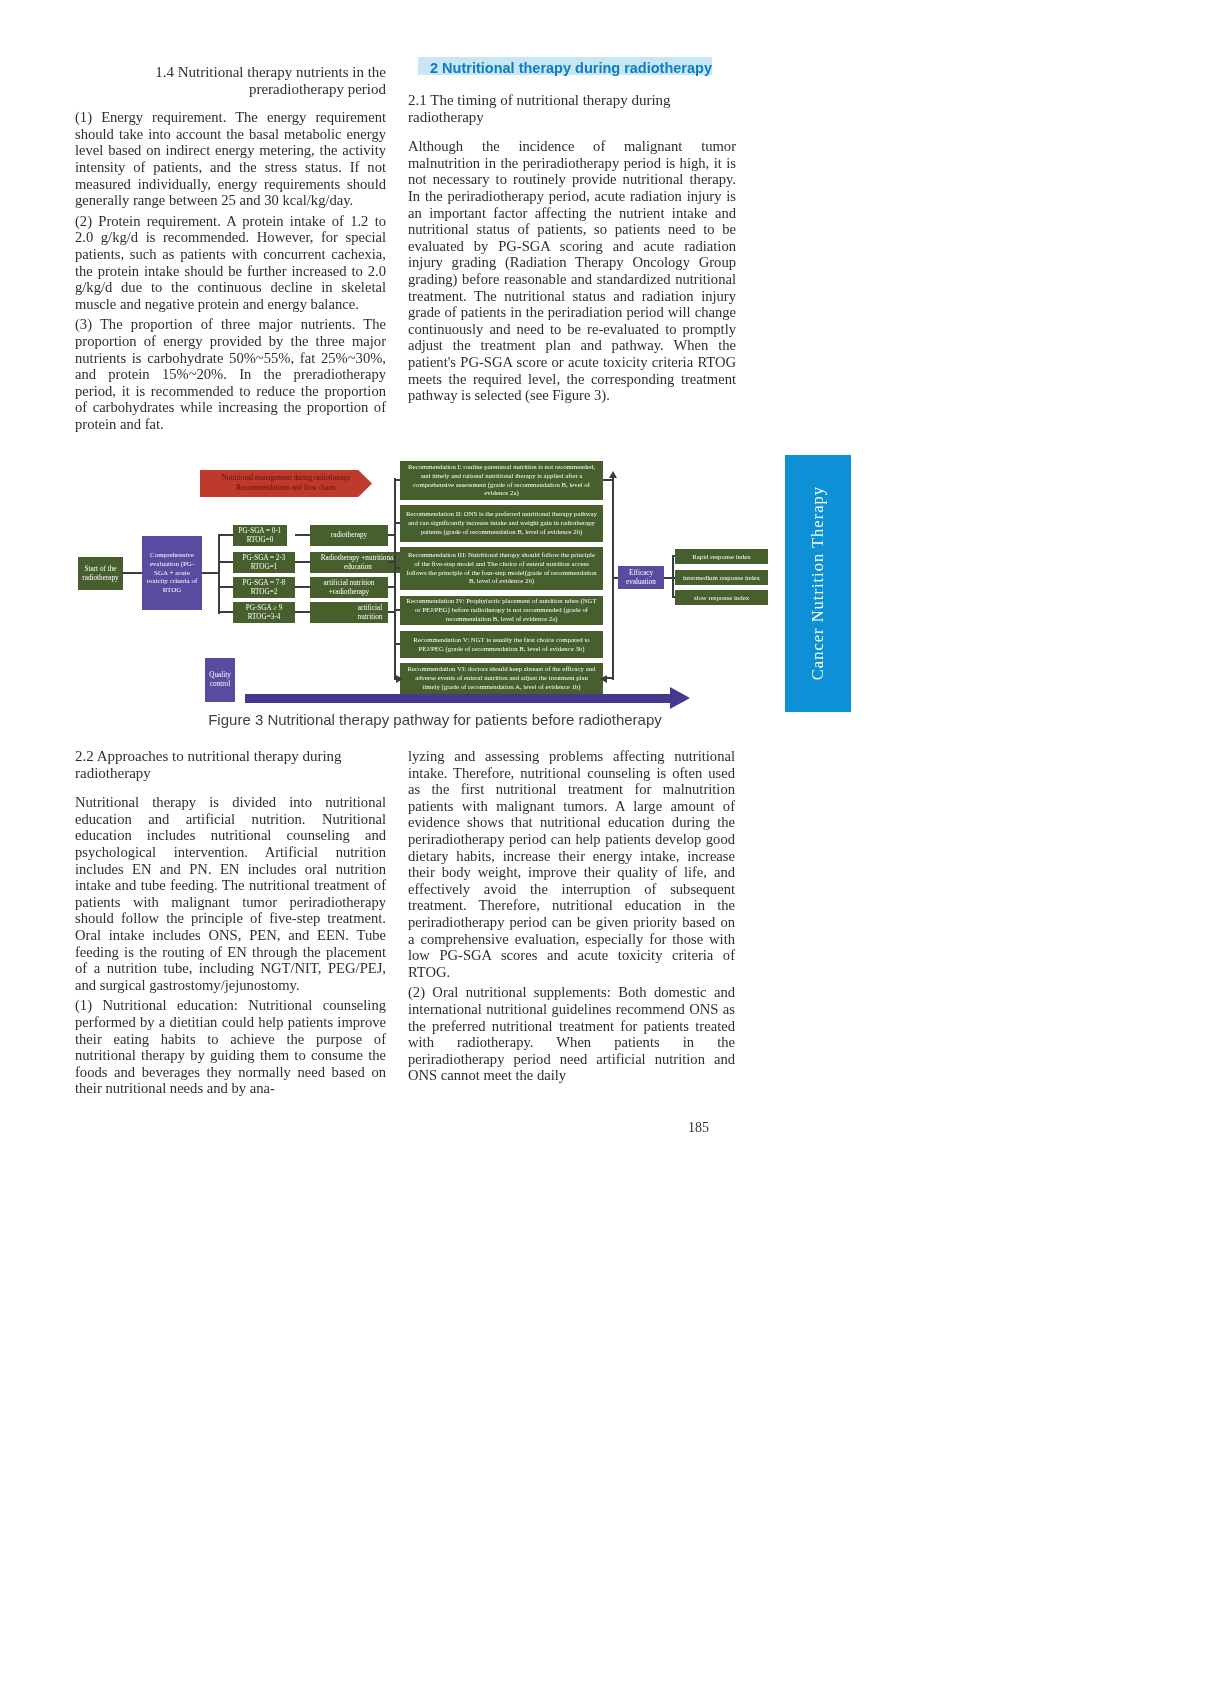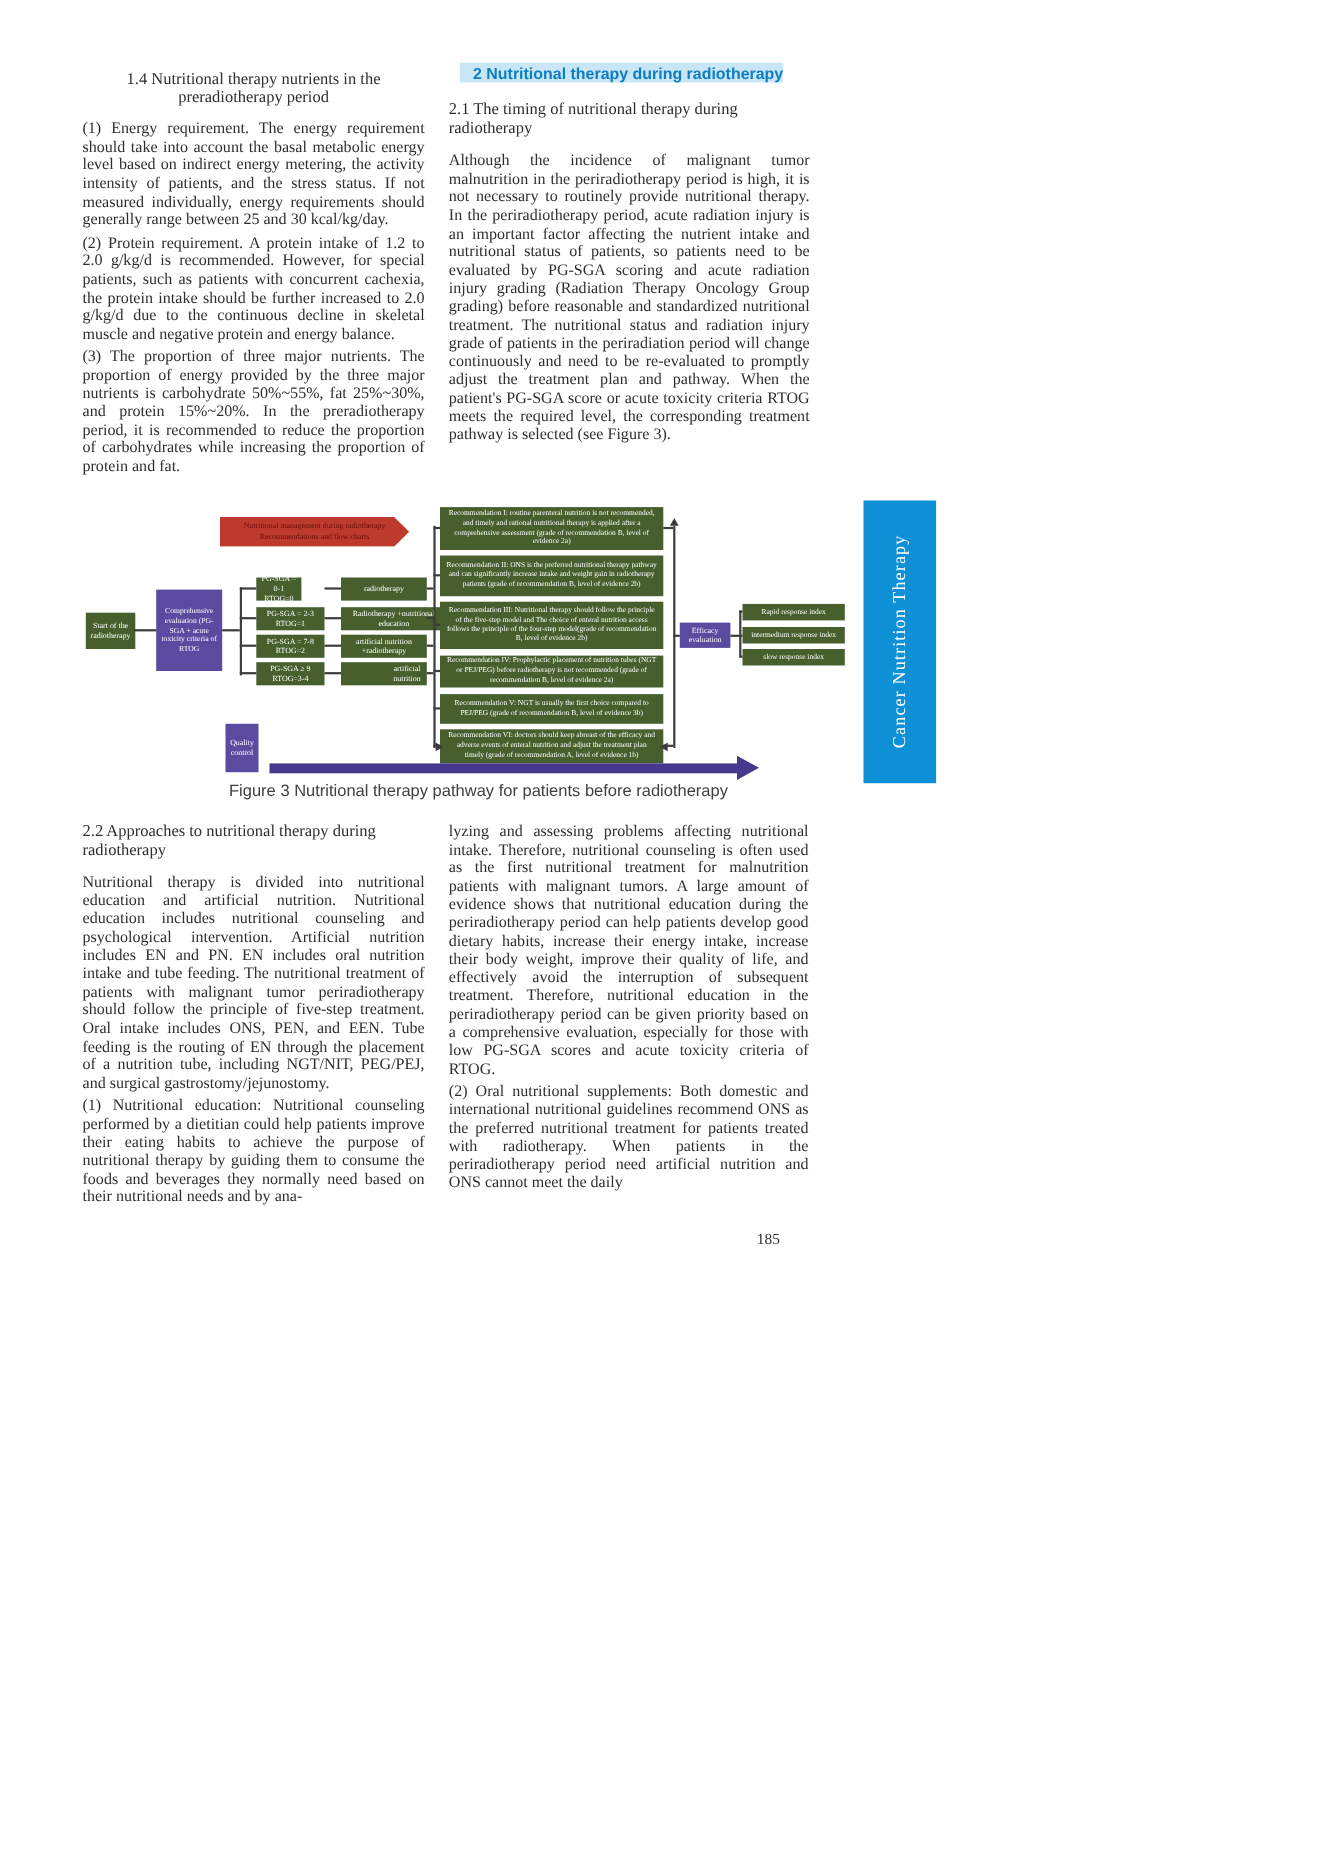--- a/index.html
+++ b/index.html
@@ -1,20 +1,20 @@
 <!DOCTYPE html>
 <html><head>
 <meta charset="utf-8">
 <style>
   html,body{margin:0;padding:0;background:#ffffff;}
   .page{position:relative;width:1218px;height:1696px;background:#ffffff;overflow:hidden;
         font-family:"Liberation Serif", serif;color:#2e2e2e;}
   .col{position:absolute;text-align:justify;font-size:14.6px;line-height:16.6px;}
   .col p{margin:0 0 4px 0;}
-  .h-serif{font-size:15px;line-height:16.6px;margin:0 0 12px 0;text-align:center;}
+  .h-serif{font-size:15px;line-height:16.6px;margin:0 0 12px 0;text-align:right;}
   .subhead{font-size:15px;line-height:16.6px;margin:0 0 13px 0;text-align:left;}
   .sec2-head{position:absolute;left:418px;top:57px;width:294px;height:18px;line-height:23px;
         background:#c9e6f6;color:#0d7dc2;font-family:"Liberation Sans",sans-serif;
         font-weight:bold;font-size:14.5px;text-align:right;}
   
   .fig{position:absolute;left:0;top:0;width:1218px;height:1696px;}
   .fb{position:absolute;box-sizing:border-box;color:#ffffff;text-align:center;
       display:flex;flex-direction:column;align-items:center;justify-content:center;
       font-family:"Liberation Serif", serif;}
   .green{background:#465f2d;}
@@ -68,21 +68,21 @@
   <div class="fig">
 
     <div class="banner">
       <div>Nutritional management during radiotherapy</div>
       <div>Recommendations and flow charts</div>
     </div>
 
     <div class="fb green sm" style="left:78px;top:557px;width:45px;height:33px;text-align:center;">Start of the radiotherapy</div>
     <div class="fb purple sm" style="left:142px;top:536px;width:60px;height:74px;font-size:7px;">Comprehensive evaluation (PG-SGA + acute toxicity criteria of RTOG</div>
 
-    <div class="fb green sm" style="left:233px;top:525px;width:41px;height:21px;justify-content:center;">
+    <div class="fb green sm" style="left:233px;top:525px;width:54px;height:21px;justify-content:center;">
       <span>PG-SGA = 0-1</span>
       <span>RTOG=0</span>
     </div>
     <div class="fb green sm" style="left:233px;top:552px;width:62px;height:21px;">
       <span>PG-SGA = 2-3</span>
       <span>RTOG=1</span>
     </div>
     <div class="fb green sm" style="left:233px;top:577px;width:62px;height:21px;">
       <span>PG-SGA = 7-8</span>
       <span>RTOG=2</span>

